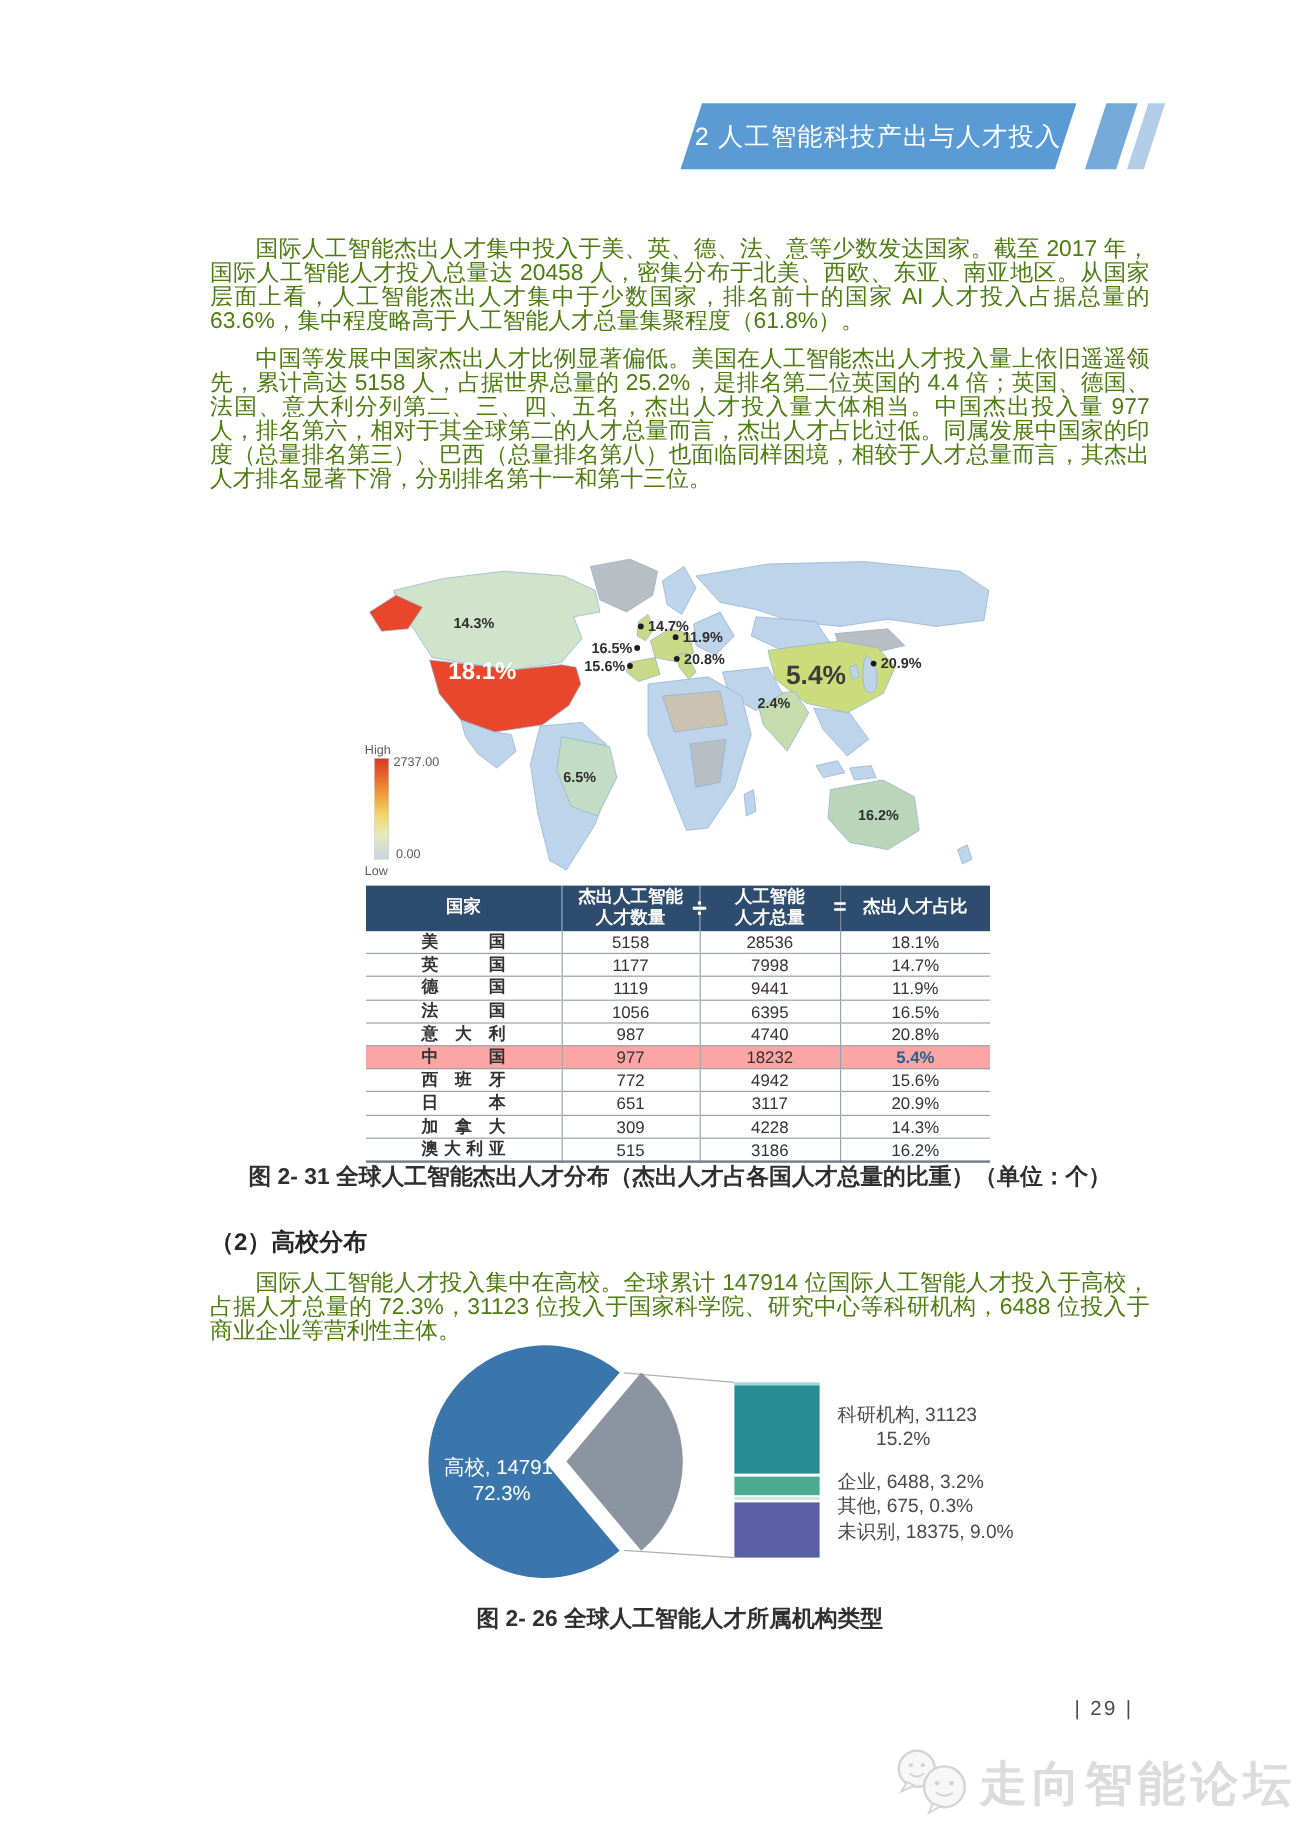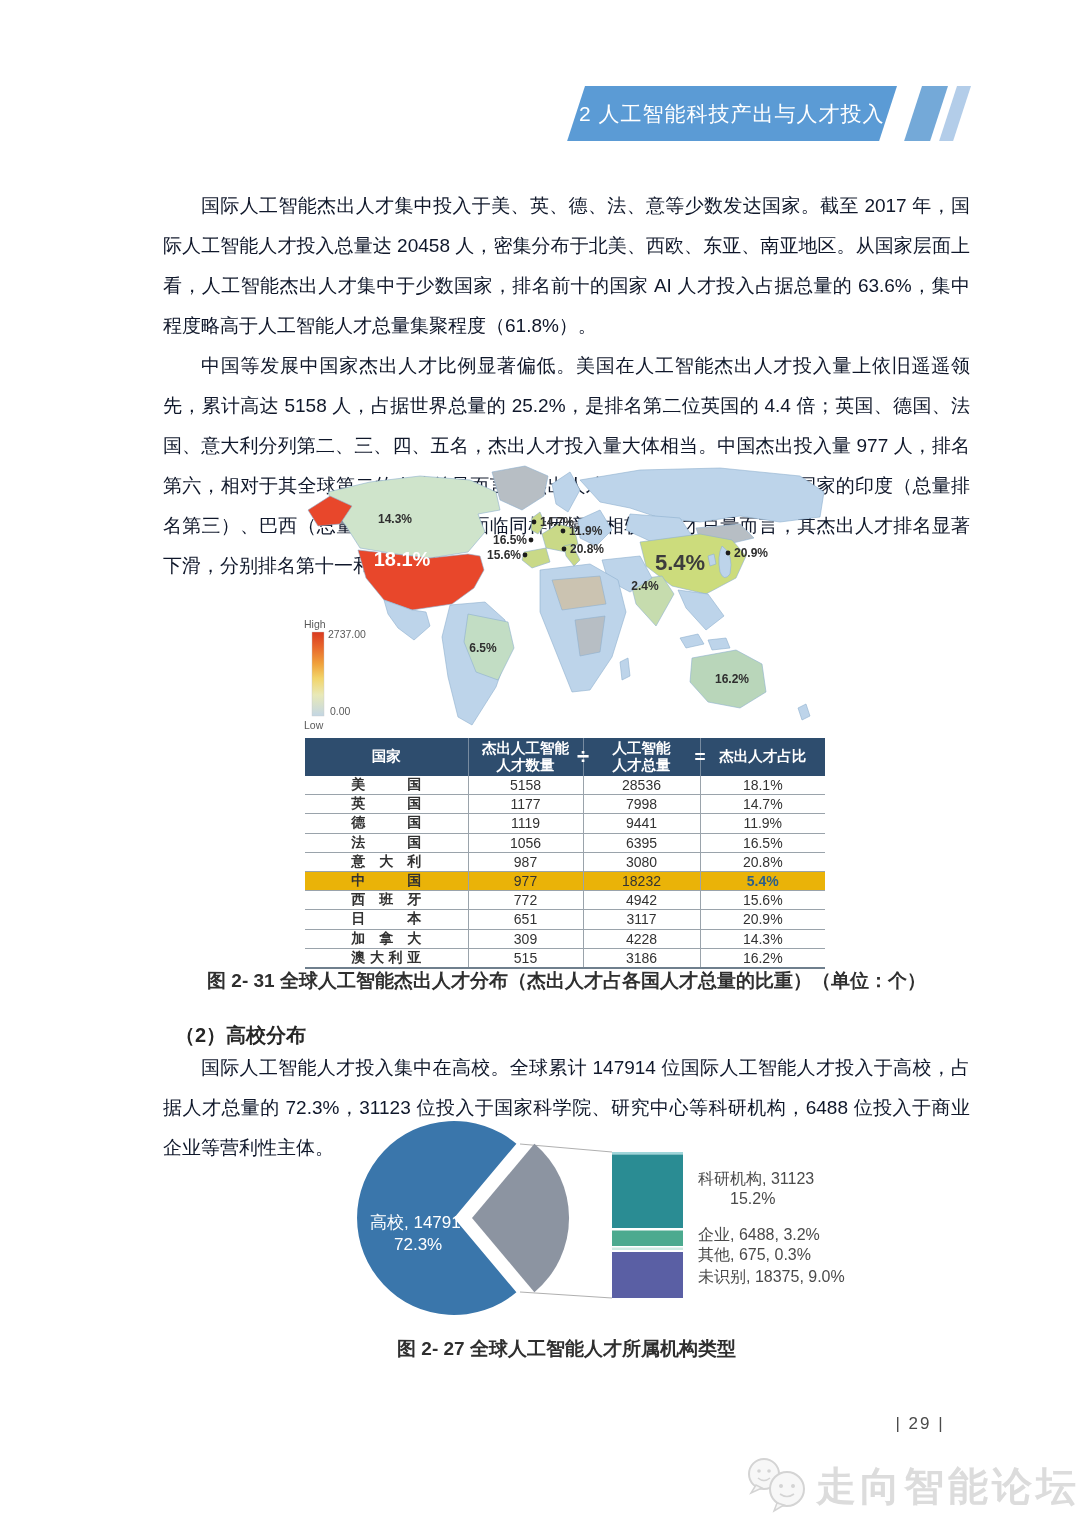--- a/index.html
+++ b/index.html
@@ -16,21 +16,21 @@
     transform:skewX(-18deg);transform-origin:top left;
     display:flex;align-items:center;justify-content:center;
   }
   .banner-text{transform:skewX(18deg);color:#fff;font-size:21px;letter-spacing:1px;white-space:nowrap;}
   .slash{top:86px;height:55px;transform:skewX(-18deg);transform-origin:top left;}
   .s1{left:922px;width:26px;background:#74a9d8;}
   .s2{left:957px;width:14px;background:#b3cde9;}
 
   
   .textcol{left:163px;width:807px;}
-  .para{margin:0;font-size:19px;line-height:40px;text-align:justify;text-indent:2em;color:#0f172a;}
+  .para{margin:12px;font-size:19px;line-height:20px;text-align:justify;text-indent:2em;color:#4d7c0f;}
   #pblock{top:186px;}
   #p3block{top:1048px;}
 
   
   #mapwrap{left:300px;top:462px;width:530px;height:276px;}
   .map text{font-family:"Liberation Sans","DejaVu Sans",sans-serif;}
   .land{stroke:#8fb0cf;stroke-width:.6;stroke-linejoin:round;}
   .lb{fill:#bdd4ea}.gy{fill:#b7bec4}.gn{fill:#cfe4cb}.gn2{fill:#c2ddc4}
   .yg{fill:#c9d987}.cn{fill:#ccdc7c}.rd{fill:#e8472b}.tn{fill:#cbc3b1}
   .au{fill:#b9d6ba}.ind{fill:#c6dcae}
@@ -47,21 +47,21 @@
     background:#2e4d6e;color:#fff;font-size:14.5px;font-weight:700;
     height:38px;vertical-align:middle;line-height:1.2;padding:0;
   }
   table.stat th.sep{border-left:1px solid rgba(255,255,255,.35);}
   table.stat td{
     height:18.2px;font-size:14px;color:#323232;text-align:center;vertical-align:middle;
     padding:0;border-top:1px solid #9aa3ab;
   }
   table.stat tr.first td{border-top:none;}
   table.stat td.vline{border-left:1px solid #9aa3ab;margin-left:25px;}
-  tr.hl td{background:#eab308;}
+  tr.hl td{background:#fca5a5;}
   tr.hl td.ratio{color:#2c5f8a;font-weight:700;}
   .cname{display:inline-block;width:5em;text-align:center;text-align-last:justify;font-weight:bold;}
   .opsym{
     position:absolute;top:0;height:38px;width:40px;display:flex;align-items:center;justify-content:center;
     color:#fff;font-weight:700;z-index:2;pointer-events:none;
   }
   #op-div{left:258px;font-size:22px;}
   #op-eq{left:375px;font-size:19px;}
 
   
@@ -209,21 +209,21 @@
       </tr>
       <tr>
         <td><span class="cname">法国</span></td>
         <td class="vline">1056</td>
         <td class="vline">6395</td>
         <td class="vline ratio">16.5%</td>
       </tr>
       <tr>
         <td><span class="cname">意大利</span></td>
         <td class="vline">987</td>
-        <td class="vline">3080</td>
+        <td class="vline">4740</td>
         <td class="vline ratio">20.8%</td>
       </tr>
       <tr class="hl">
         <td><span class="cname">中国</span></td>
         <td class="vline">977</td>
         <td class="vline">18232</td>
         <td class="vline ratio">5.4%</td>
       </tr>
       <tr>
         <td><span class="cname">西班牙</span></td>
@@ -283,21 +283,21 @@
   <text class="pietext" x="64" y="138">72.3%</text>
 
   <text class="barlabel" x="368" y="72">科研机构, 31123</text>
   <text class="barlabel" x="400" y="92">15.2%</text>
   <text class="barlabel" x="368" y="128">企业, 6488, 3.2%</text>
   <text class="barlabel" x="368" y="148">其他, 675, 0.3%</text>
   <text class="barlabel" x="368" y="170">未识别, 18375, 9.0%</text>
 </svg>
 </div>
 
-<div class="abs textcol caption" id="cap32">图 2- 27 全球人工智能人才所属机构类型</div>
+<div class="abs textcol caption" id="cap32">图 2- 26 全球人工智能人才所属机构类型</div>
 
 <div class="abs" id="pagenum">| 29 |</div>
 
 <div class="abs" id="watermark">
   <svg width="74" height="62" viewBox="0 0 74 62">
     <circle cx="22" cy="22" r="15" fill="#f7f7f7" stroke="#d4d4d4" stroke-width="2"></circle>
     <circle cx="17" cy="19" r="1.8" fill="#d4d4d4"></circle>
     <circle cx="27" cy="19" r="1.8" fill="#d4d4d4"></circle>
     <path d="M16,26 Q22,31 28,26" fill="none" stroke="#d4d4d4" stroke-width="1.6"></path>
     <path d="M14,33 L9,41 L20,36 Z" fill="#f7f7f7" stroke="#d4d4d4" stroke-width="1.5"></path>

